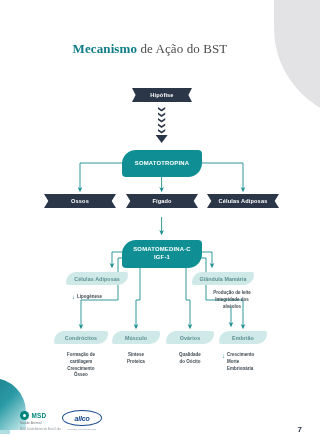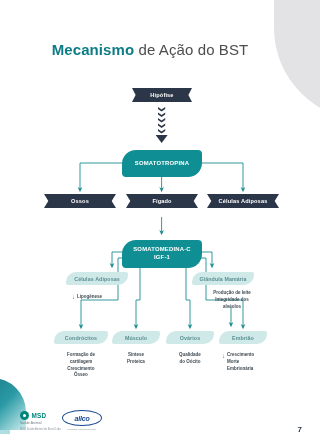--- a/index.html
+++ b/index.html
@@ -41,25 +41,26 @@
     z-index: 0;
     opacity: .85;
   }
 
   
   .title {
     position: absolute;
     left: 0; top: 41px;
     width: 300px;
     text-align: center;
-    font-size: 15px;
+    font-size: 13px;
     color: #4d4d4f;
     letter-spacing: .1px;
     z-index: 5;
     white-space: nowrap;
+    font-family: Liberation Serif, serif;
   }
   .title .hl { color: #0e7c86; font-weight: bold; }
 
   
   #chart { position: absolute; left: 0; top: 0; width: 320px; height: 448px; z-index: 1; }
 
   
   .node {
     position: absolute;
     display: flex; align-items: center; justify-content: center;

